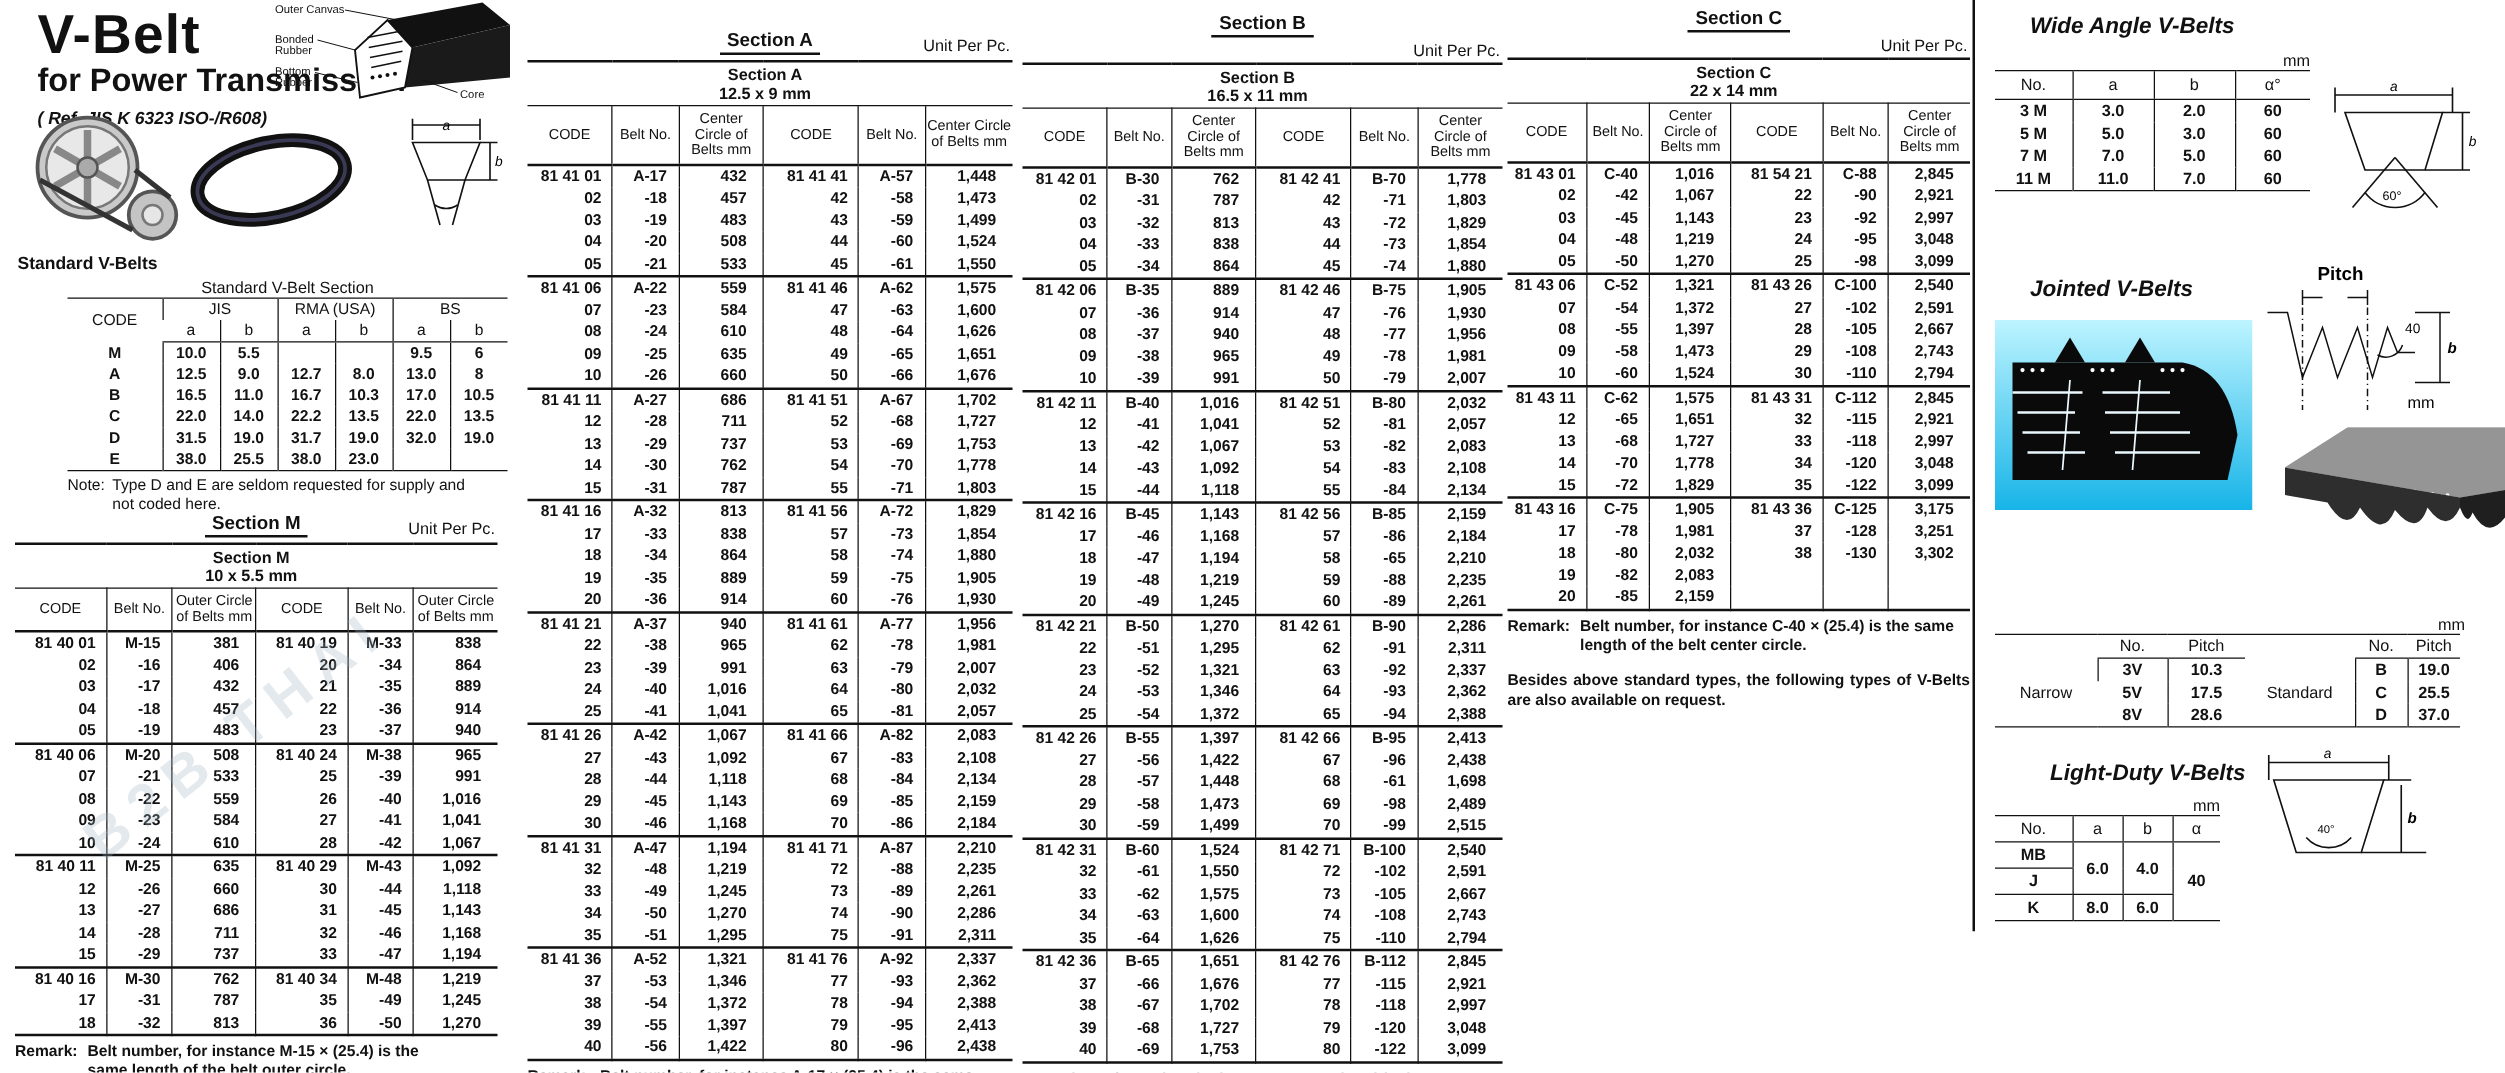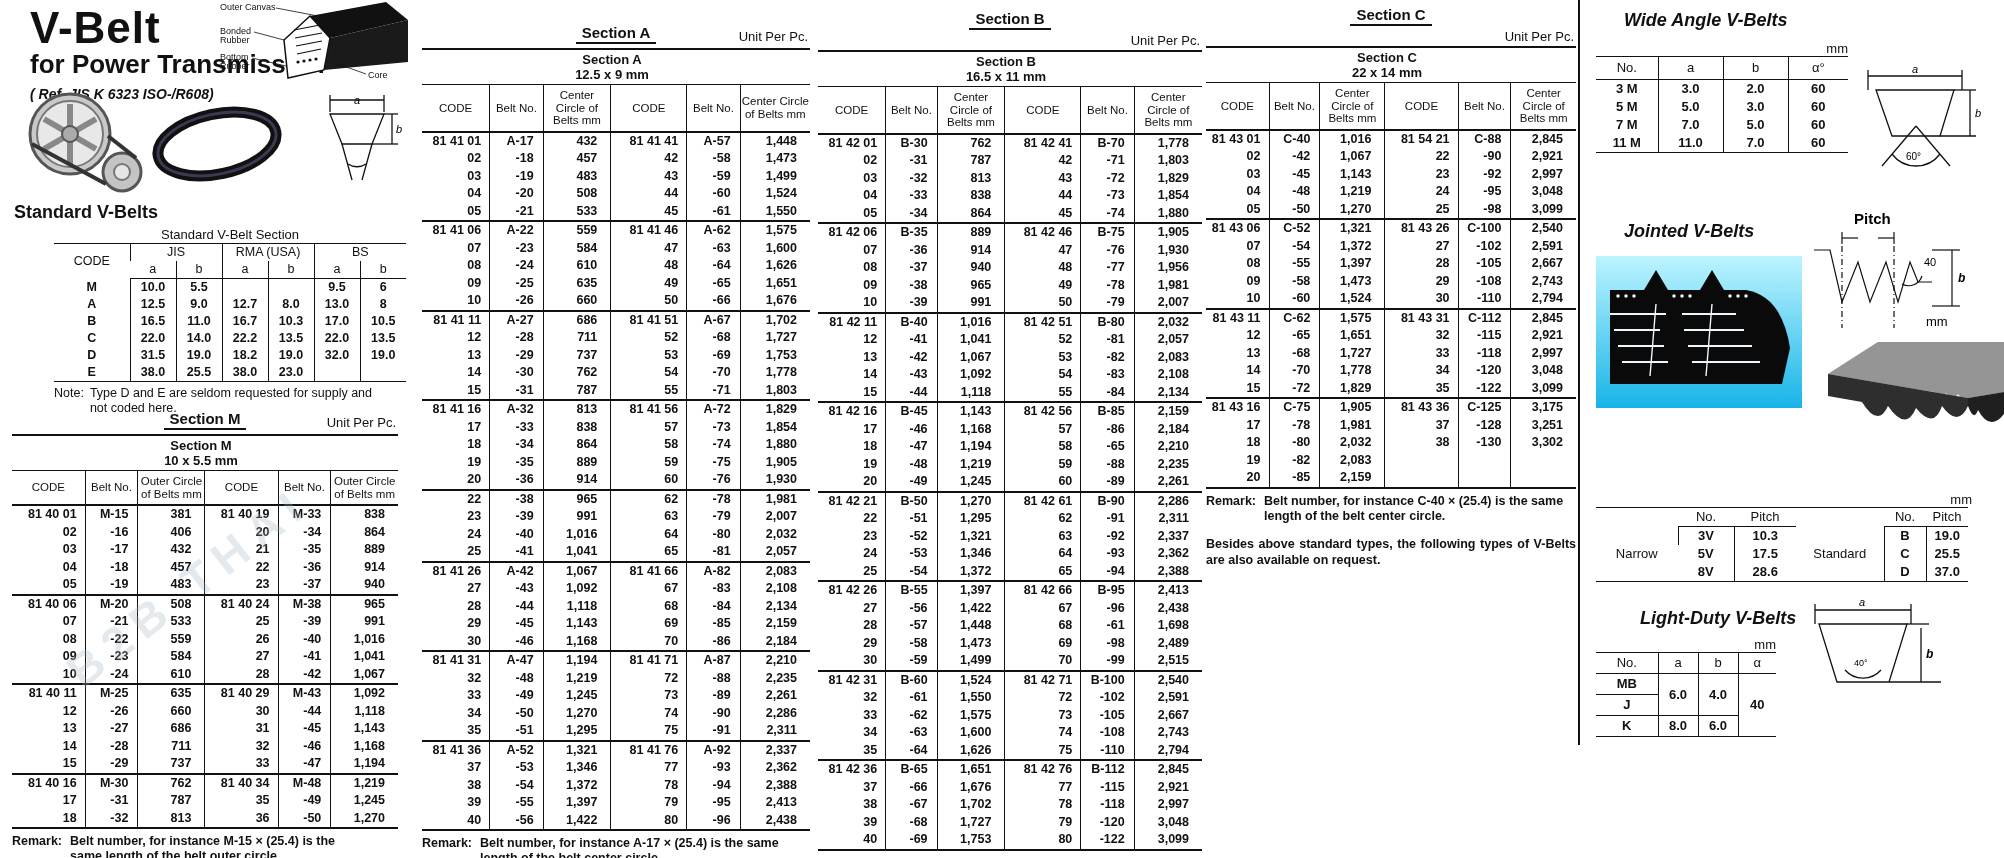--- a/index.html
+++ b/index.html
@@ -28,21 +28,21 @@
   .sec-head{display:grid;grid-template-columns:1fr auto 1fr;align-items:end;}
   .sec-title{font-weight:700;font-size:15px;border-bottom:2px solid #111;padding:0 6px 1px;justify-self:center;grid-column:2;}
   .unit{font-size:13px;justify-self:end;grid-column:3;padding-right:2px;}
   .unit-line{text-align:right;font-size:13px;margin:3px 2px 2px 0;}
   .remark{display:flex;gap:8px;margin-top:5px;font-size:12.5px;font-weight:600;line-height:15px;}
   .remark .lbl{flex:0 0 auto;}
   
   .vbelt-title{font-size:44px;font-weight:700;letter-spacing:1px;line-height:44px;}
   .vbelt-sub{font-size:26px;font-weight:700;line-height:28px;}
   .vbelt-ref{font-size:14px;font-style:italic;font-weight:700;margin-top:8px;}
-  .std-head{font-weight:700;font-size:18px;}
+  .std-head{font-weight:700;font-size:14px;}
   table.std{table-layout:fixed;border-collapse:collapse;width:100%;font-size:12.5px;}
   table.std th, table.std td{border-left:1px solid #111;text-align:center;line-height:15px;padding:1px 0;}
   table.std th:first-child, table.std td:first-child{border-left:0;}
   table.std thead tr:first-child th{border-top:1.5px solid #111;}
   table.std thead tr:last-child th{border-bottom:1.5px solid #111;}
   table.std{border-bottom:1.5px solid #111;}
   table.std th{font-weight:400;}
   table.std tbody td{font-weight:700;}
   .std-cap{text-align:center;font-size:13px;margin-bottom:1px;}
   .note{display:flex;gap:6px;font-size:12.5px;line-height:15px;margin-top:4px;}
@@ -214,21 +214,21 @@
             <td>14.0</td>
             <td>22.2</td>
             <td>13.5</td>
             <td>22.0</td>
             <td>13.5</td>
           </tr>
           <tr>
             <td>D</td>
             <td>31.5</td>
             <td>19.0</td>
-            <td>18.2</td>
+            <td>31.7</td>
             <td>19.0</td>
             <td>32.0</td>
             <td>19.0</td>
           </tr>
           <tr>
             <td>E</td>
             <td>38.0</td>
             <td>25.5</td>
             <td>38.0</td>
             <td>23.0</td>
@@ -626,20 +626,28 @@
         <tr>
           <td>20</td>
           <td>-36</td>
           <td>914</td>
           <td>60</td>
           <td>-76</td>
           <td>1,930</td>
         </tr>
       </tbody>
     <tbody>
+        <tr>
+          <td>81 41 21</td>
+          <td>A-37</td>
+          <td>940</td>
+          <td>81 41 61</td>
+          <td>A-77</td>
+          <td>1,956</td>
+        </tr>
         <tr>
           <td>22</td>
           <td>-38</td>
           <td>965</td>
           <td>62</td>
           <td>-78</td>
           <td>1,981</td>
         </tr>
         <tr>
           <td>23</td>

